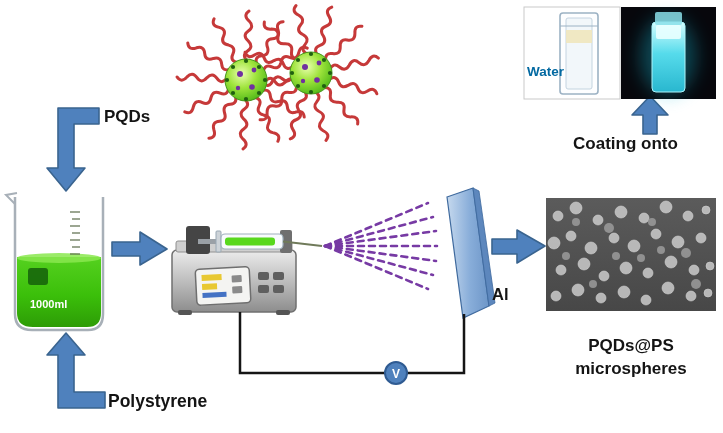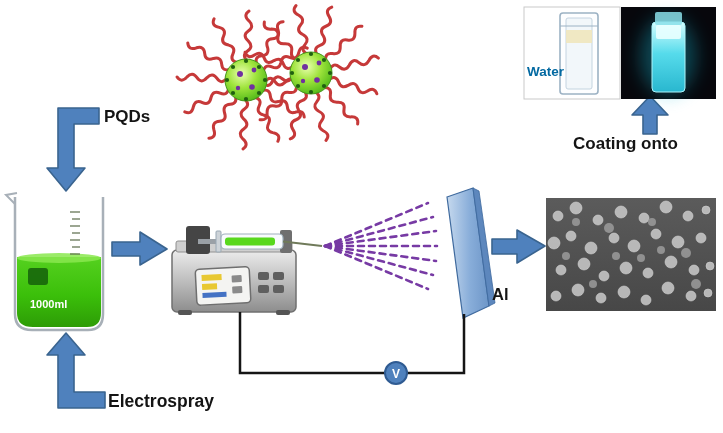--- a/index.html
+++ b/index.html
@@ -265,18 +265,22 @@
 
   <div class="label" id="pqds-label" style="left:104px; top:106px;">PQDs</div>
 
 
   <div class="label center" style="left:543px; top:133px; width:165px; line-height:22px;">
     <span class="line">Coating onto</span>
   </div>
 
   <div class="label" id="al-label" style="left:492px; top:284px;">Al</div>
 
-
-  <div class="label" style="left:108px; top:391px; font-size:17.5px;">Electrospray</div>
+  <div class="label center" style="left:546px; top:334px; width:170px; line-height:23px;">
+    <span class="line">PQDs@PS</span>
+    <span class="line">microspheres</span>
+  </div>
+
+  <div class="label" style="left:108px; top:391px; font-size:17.5px;">Polystyrene</div>
 
   <div class="label" id="water-label" style="left:527px; top:61px;">Water</div>
 
 </div>
 
 </body></html>

